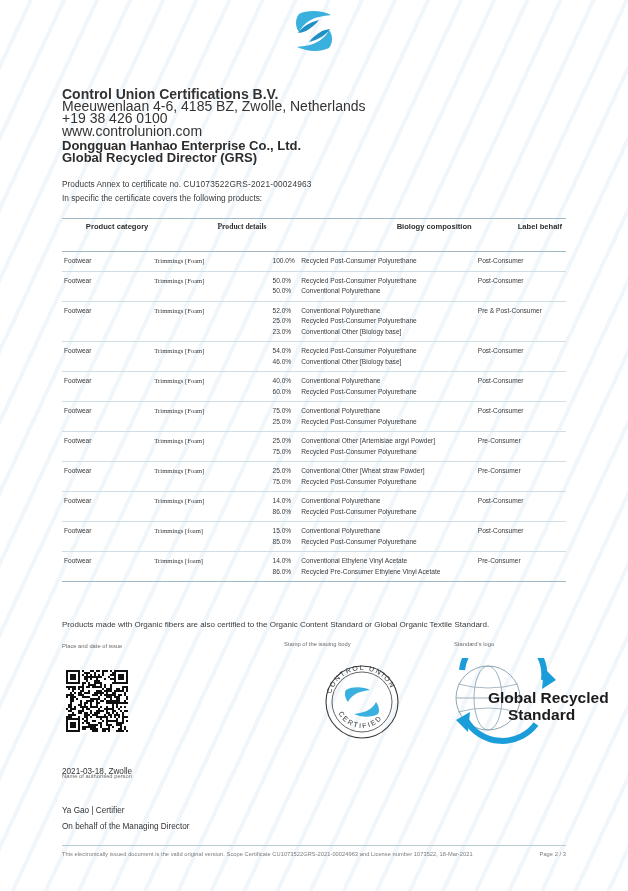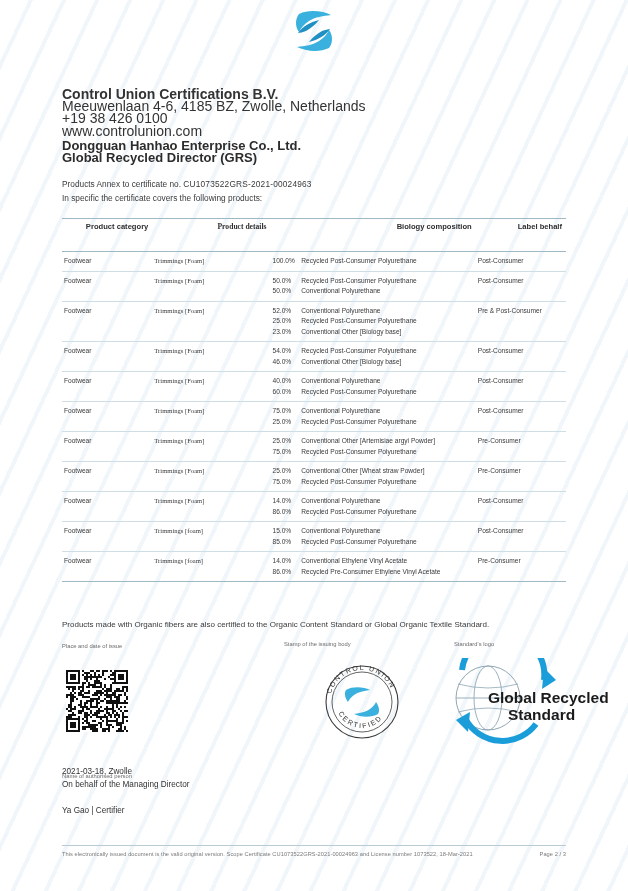--- a/index.html
+++ b/index.html
@@ -151,21 +151,21 @@
     position: absolute;
     left: 0;
     top: 767px;
     font-size: 8.2px;
     color: #333;
   }
   .lbl-auth { left: 0; top: 773px; }
   .auth-role {
     position: absolute;
     left: 0;
-    top: 780px;
+    top: 822px;
     font-size: 8.2px;
     color: #333;
   }
   .auth-name {
     position: absolute;
     left: 0;
     top: 806px;
     font-size: 8.2px;
     color: #333;
   }

